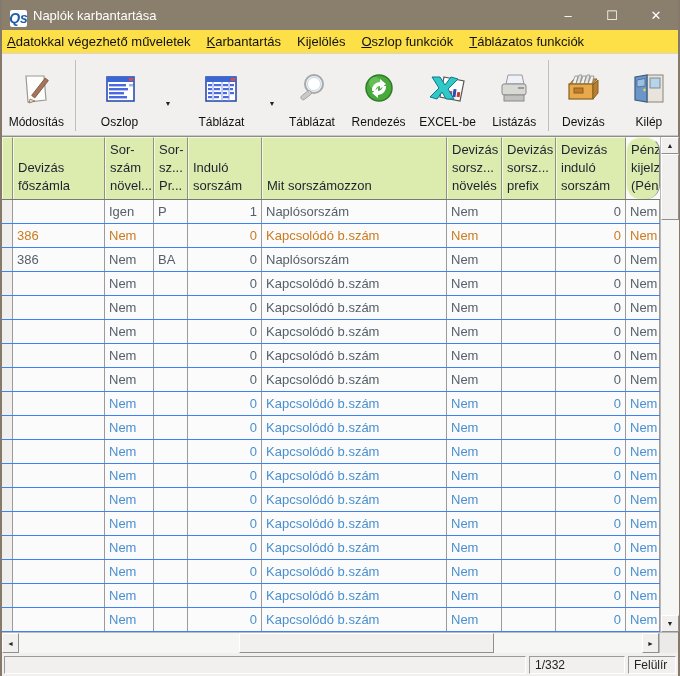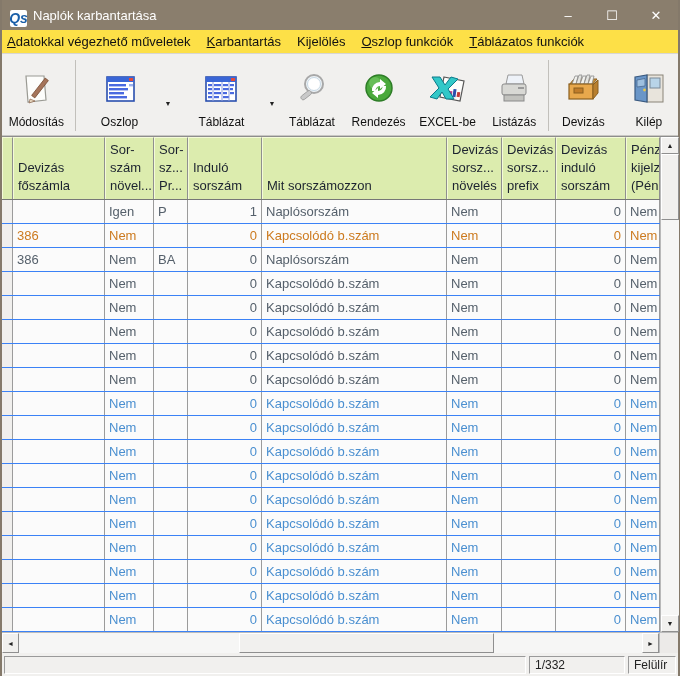--- a/index.html
+++ b/index.html
@@ -266,21 +266,21 @@
           <div class="hcell" style="width: 54px;">
             <span>Devizás</span>
             <span>sorsz...</span>
             <span>prefix</span>
           </div>
           <div class="hcell" style="width: 70px;">
             <span>Devizás</span>
             <span>induló</span>
             <span>sorszám</span>
           </div>
-          <div class="hcell" style="width: 34px;">
+          <div class="hcell" style="width: 34px; border-radius: 14px;">
             <span>Pénz</span>
             <span>kijelz</span>
             <span>(Pénz</span>
           </div>
         </div>
       <div class="tbody" id="tbody">
           <div class="trow dark">
             <div class="tcell ind" style="width: 11px;"></div>
             <div class="tcell" style="width: 92px;"></div>
             <div class="tcell" style="width: 49px;">Igen</div>

